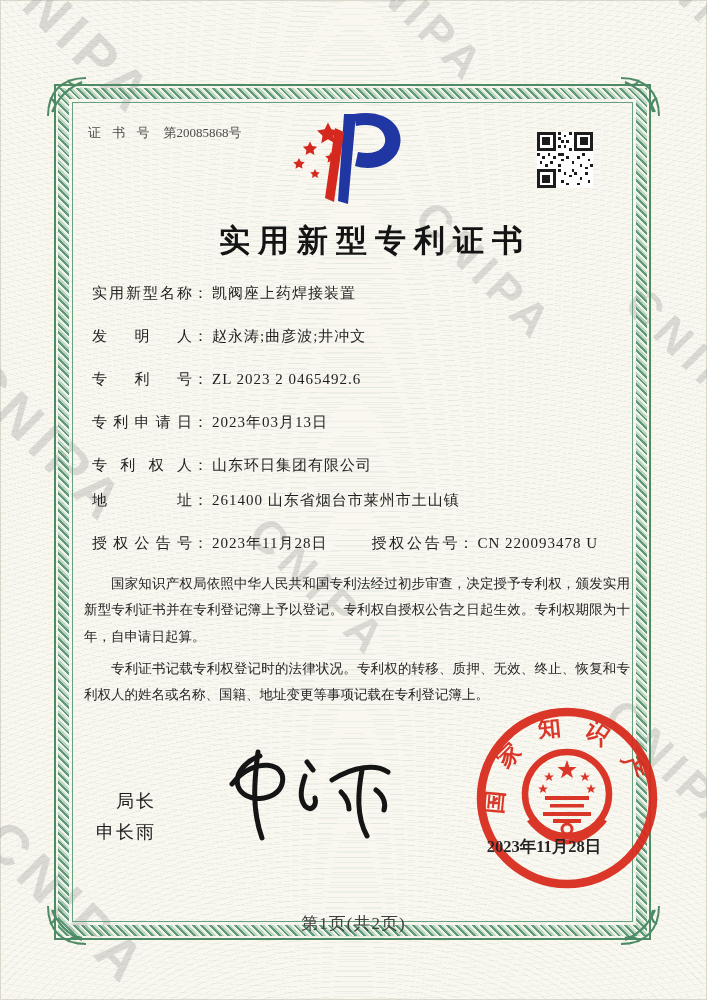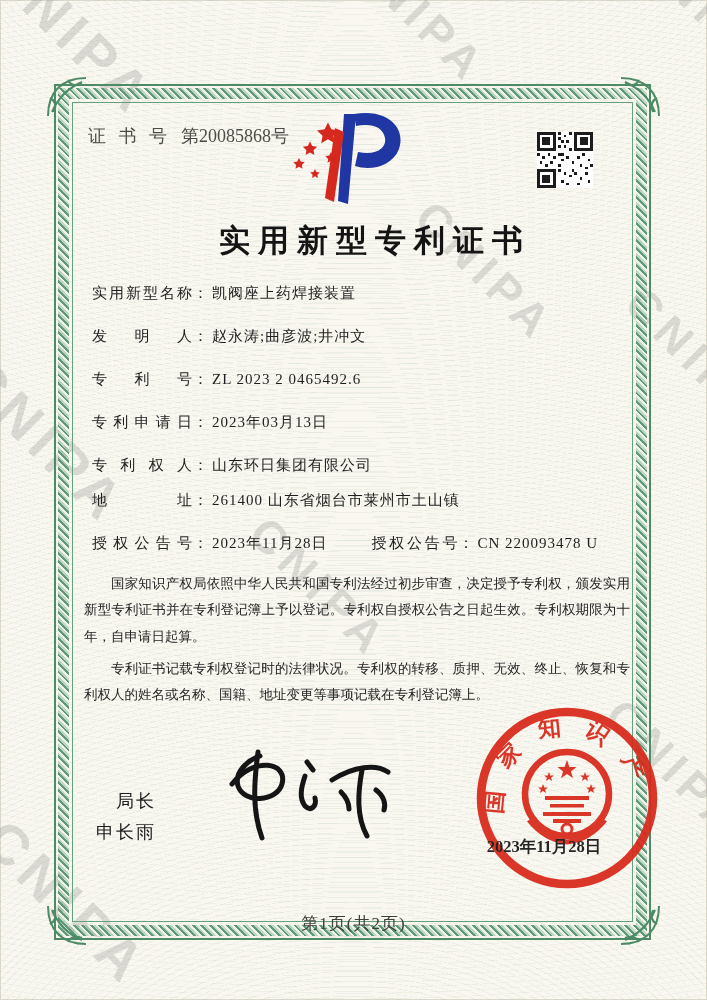--- a/index.html
+++ b/index.html
@@ -15,21 +15,21 @@
       pointer-events:none;z-index:1;}
   .wm.big{font-size:56px;}
   
   .frame{position:absolute;left:54px;top:84px;width:597px;height:856px;border:2px solid #4d8a66;
          box-sizing:border-box;z-index:2;}
   .frame .band{position:absolute;inset:2px;border:11px solid transparent;
       border-image:repeating-linear-gradient(45deg,#5e9a78 0 2px, rgba(94,154,120,0.35) 2px 4px, #eef3ea 4px 6px) 11;}
   .frame .inner{position:absolute;inset:16px;border:1.5px solid #66a07f;}
   .corner{position:absolute;width:46px;height:46px;z-index:3;}
   .content{position:absolute;inset:0;z-index:4;}
-  .cert-no{position:absolute;left:88px;top:124px;font-size:18px;color:#4c4c48;}
+  .cert-no{position:absolute;left:88px;top:124px;font-size:13px;color:#4c4c48;}
   .cert-no .lbl{letter-spacing:4px;margin-right:10px;}
   .logo{position:absolute;left:286px;top:106px;}
   .qr{position:absolute;left:536px;top:132px;}
   .title{position:absolute;left:0;right:0;top:220px;text-align:center;font-size:31px;font-weight:bold;
          letter-spacing:8px;color:#141414;padding-left:43px;}
   .fields{position:absolute;left:86px;top:282px;width:548px;font-size:15px;color:#1f1f1f;}
   .frow{display:flex;line-height:22px;margin-bottom:21px;}
   .frow.tight{margin-bottom:13px;}
   .flabel{display:inline-block;width:100px;text-align:justify;text-align-last:justify;flex:0 0 100px;margin-left:6px;}
   .fcolon{margin:0 4px 0 1px;}

